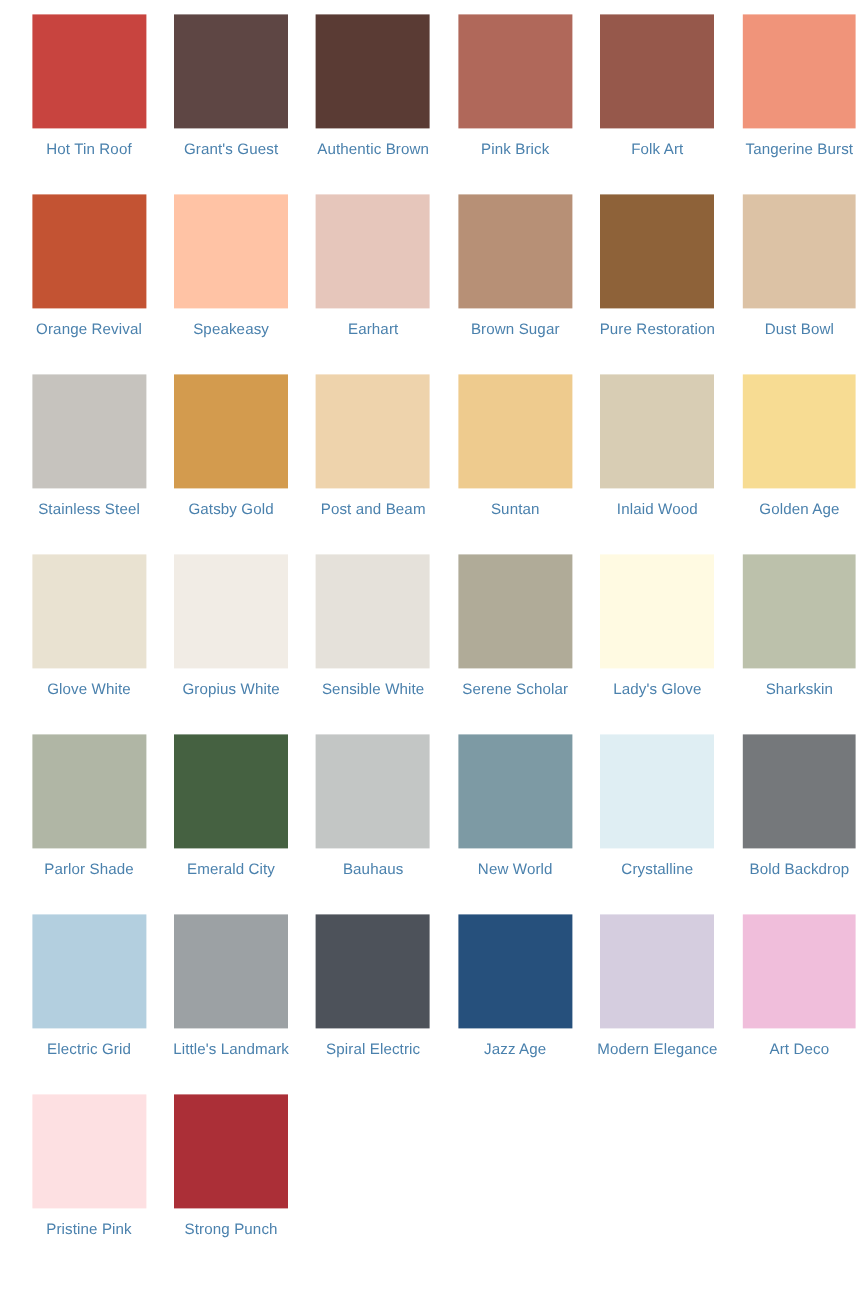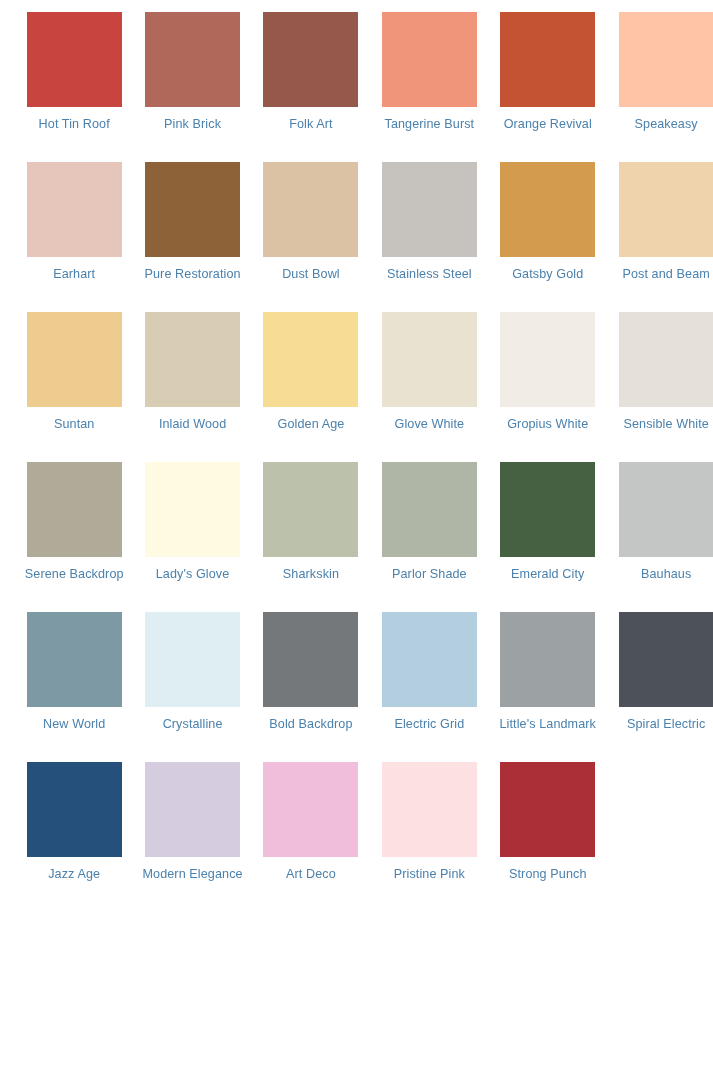--- a/index.html
+++ b/index.html
@@ -48,20 +48,28 @@
 </style>
 </head>
 <body>
 
 <main id="palette-grid">
     <div class="swatch-cell">
       <div class="swatch-chip" title="Hot Tin Roof" style="background-color: rgb(200, 68, 63);"></div>
       <div class="swatch-label">Hot Tin Roof</div>
     </div>
     <div class="swatch-cell">
+      <div class="swatch-chip" title="Grant's Guest" style="background-color: rgb(94, 70, 68);"></div>
+      <div class="swatch-label">Grant's Guest</div>
+    </div>
+    <div class="swatch-cell">
+      <div class="swatch-chip" title="Authentic Brown" style="background-color: rgb(90, 59, 52);"></div>
+      <div class="swatch-label">Authentic Brown</div>
+    </div>
+    <div class="swatch-cell">
       <div class="swatch-chip" title="Urban Brick" style="background-color: rgb(176, 104, 90);"></div>
       <div class="swatch-label">Pink Brick</div>
     </div>
     <div class="swatch-cell">
       <div class="swatch-chip" title="Folk Art" style="background-color: rgb(150, 88, 75);"></div>
       <div class="swatch-label">Folk Art</div>
     </div>
     <div class="swatch-cell">
       <div class="swatch-chip" title="Tangerine Burst" style="background-color: rgb(240, 148, 122);"></div>
       <div class="swatch-label">Tangerine Burst</div>
@@ -72,20 +80,24 @@
     </div>
     <div class="swatch-cell">
       <div class="swatch-chip" title="Speakeasy" style="background-color: rgb(255, 195, 165);"></div>
       <div class="swatch-label">Speakeasy</div>
     </div>
     <div class="swatch-cell">
       <div class="swatch-chip" title="Earhart" style="background-color: rgb(230, 198, 187);"></div>
       <div class="swatch-label">Earhart</div>
     </div>
     <div class="swatch-cell">
+      <div class="swatch-chip" title="Brown Sugar" style="background-color: rgb(183, 144, 118);"></div>
+      <div class="swatch-label">Brown Sugar</div>
+    </div>
+    <div class="swatch-cell">
       <div class="swatch-chip" title="Pure Restoration" style="background-color: rgb(142, 98, 57);"></div>
       <div class="swatch-label">Pure Restoration</div>
     </div>
     <div class="swatch-cell">
       <div class="swatch-chip" title="Dust Bowl" style="background-color: rgb(220, 194, 165);"></div>
       <div class="swatch-label">Dust Bowl</div>
     </div>
     <div class="swatch-cell">
       <div class="swatch-chip" title="Stainless Steel" style="background-color: rgb(198, 195, 190);"></div>
       <div class="swatch-label">Stainless Steel</div>
@@ -117,21 +129,21 @@
     <div class="swatch-cell">
       <div class="swatch-chip" title="Gropius White" style="background-color: rgb(241, 236, 229);"></div>
       <div class="swatch-label">Gropius White</div>
     </div>
     <div class="swatch-cell">
       <div class="swatch-chip" title="Sensible White" style="background-color: rgb(229, 225, 218);"></div>
       <div class="swatch-label">Sensible White</div>
     </div>
     <div class="swatch-cell">
       <div class="swatch-chip" title="Serene Scholar" style="background-color: rgb(176, 171, 152);"></div>
-      <div class="swatch-label">Serene Backdrop</div>
+      <div class="swatch-label">Serene Scholar</div>
     </div>
     <div class="swatch-cell">
       <div class="swatch-chip" title="Lady's Glove" style="background-color: rgb(255, 250, 226);"></div>
       <div class="swatch-label">Lady's Glove</div>
     </div>
     <div class="swatch-cell">
       <div class="swatch-chip" title="Sharkskin" style="background-color: rgb(188, 193, 171);"></div>
       <div class="swatch-label">Sharkskin</div>
     </div>
     <div class="swatch-cell">

